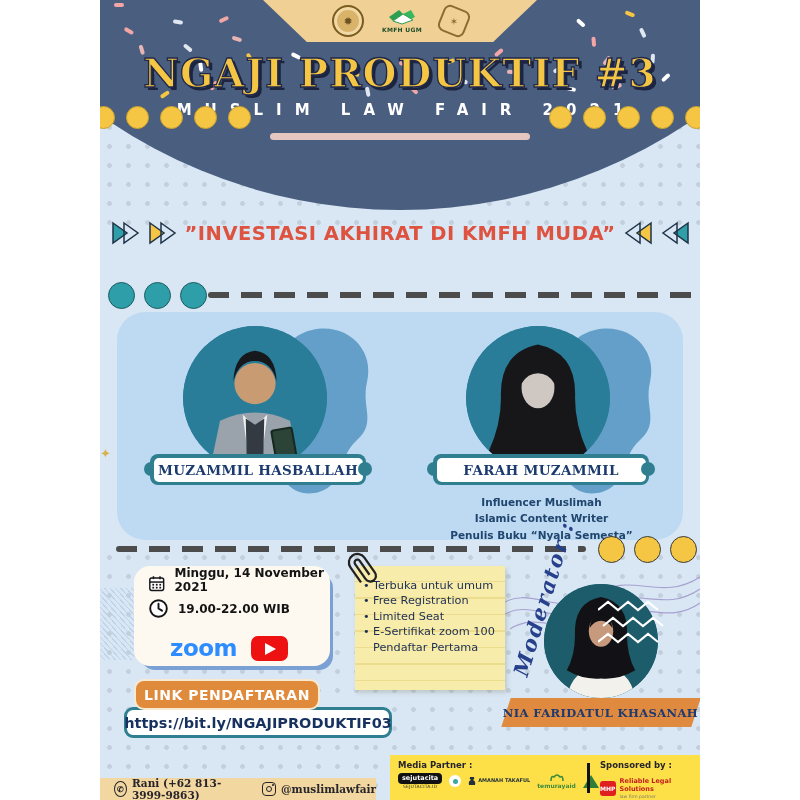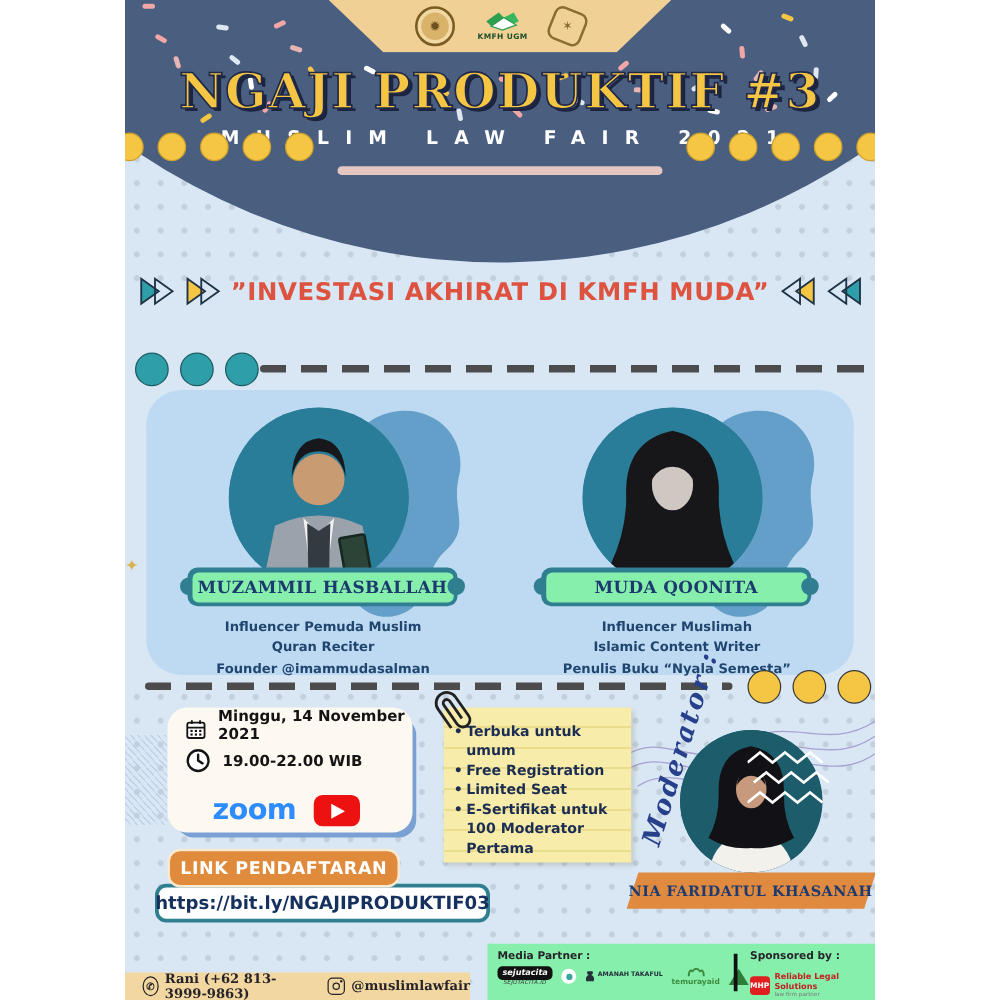--- a/index.html
+++ b/index.html
@@ -56,38 +56,38 @@
 
   
   .speaker-card{position:absolute;top:312px;left:17px;width:566px;height:228px;background:#bedaf2;border-radius:28px;z-index:3;}
   .spk{position:absolute;top:0;width:283px;height:100%;}
   .spk.left{left:0;} .spk.right{left:283px;}
   .blob{position:absolute;top:10px;}
   .photo-circle{position:absolute;top:14px;left:66px;width:144px;height:144px;border-radius:50%;background:#2a7d99;overflow:hidden;}
   .plate{position:absolute;top:142px;left:33px;width:216px;height:31px;background:#2f7f91;border-radius:8px;z-index:4;}
   .plate::before,.plate::after{content:"";position:absolute;top:8px;width:14px;height:14px;border-radius:50%;background:#2f7f91;}
   .plate::before{left:-6px;} .plate::after{right:-6px;}
-  .plate .inner{position:absolute;inset:3.5px;background:#86efac;border-radius:5px;display:flex;align-items:center;justify-content:center;
+  .plate .inner{position:absolute;inset:3.5px;background:#ffffff;border-radius:5px;display:flex;align-items:center;justify-content:center;
     font-family:"DejaVu Serif",serif;font-weight:bold;font-size:13.5px;color:#1d3a6f;letter-spacing:.3px;}
   .spk-desc{position:absolute;top:182px;left:0;width:100%;text-align:center;font-size:10.5px;font-weight:bold;color:#20456e;line-height:1.55;}
 
   
   .date-card{position:absolute;top:566px;left:34px;width:196px;height:100px;background:#fdf9f0;border-radius:16px;
     box-shadow:5px 6px 0 -2px #7ba0d4;z-index:3;padding:0;}
   .dc-row{position:absolute;left:14px;display:flex;align-items:center;gap:9px;font-size:12px;font-weight:bold;color:#141414;}
   .zoom-word{font-size:23px;font-weight:800;color:#2d8cff;letter-spacing:-.5px;line-height:1;}
   .yt-btn{width:37px;height:25px;background:#ee1111;border-radius:7px;position:relative;}
   .yt-btn::after{content:"";position:absolute;left:14px;top:6.5px;border-left:11px solid #ffffff;border-top:6px solid transparent;border-bottom:6px solid transparent;}
   .hatch{position:absolute;background:repeating-linear-gradient(48deg,transparent 0 3px,#b9cfe8 3px 4px);opacity:.85;z-index:2;}
 
   
   .note{position:absolute;top:566px;left:255px;width:150px;height:124px;background:#f8ecab;z-index:3;
     background-image:repeating-linear-gradient(180deg,transparent 0 15px,#ecdc8d 15px 16.5px);
     box-shadow:2px 3px 4px rgba(120,120,90,.25);padding:12px 6px 6px 8px;box-sizing:border-box;}
-  .note-item{font-size:11.3px;font-weight:bold;color:#1c2d52;line-height:1.37;padding-left:10px;position:relative;}
+  .note-item{font-size:11.3px;font-weight:normal;color:#1c2d52;line-height:1.37;padding-left:10px;position:relative;}
   .note-item::before{content:"•";position:absolute;left:0;top:0;}
   .paperclip{position:absolute;top:-20px;left:-10px;z-index:4;}
 
   
   .waves{position:absolute;z-index:2;}
   .mod-label{position:absolute;top:672px;left:408px;z-index:4;font-family:"DejaVu Serif",serif;font-style:italic;font-weight:bold;
     font-size:21px;color:#27408b;transform:rotate(-73deg);transform-origin:left top;letter-spacing:2px;white-space:nowrap;}
   .mod-circle{position:absolute;top:584px;left:444px;width:114px;height:114px;border-radius:50%;background:#1d5c6b;overflow:hidden;z-index:3;}
   .zigzags{position:absolute;top:600px;left:498px;z-index:4;}
   .mod-banner{position:absolute;top:698px;left:406px;width:190px;height:29px;background:#df8a3e;transform:skewX(-18deg);z-index:3;
@@ -103,21 +103,21 @@
 
   
   .footer-left{position:absolute;top:778px;left:0;width:276px;height:22px;background:#f2d7a0;z-index:3;
     display:flex;align-items:center;gap:8px;padding-left:14px;box-sizing:border-box;
     font-family:"DejaVu Serif",serif;font-size:10.5px;font-weight:bold;color:#26242a;}
   .footer-left .grp{display:flex;align-items:center;gap:5px;}
   .phone-ic{width:14px;height:14px;border:1.4px solid #26242a;border-radius:50%;display:flex;align-items:center;justify-content:center;font-size:8px;line-height:1;}
   .ig-ic{width:12px;height:12px;border:1.6px solid #26242a;border-radius:4px;position:relative;}
   .ig-ic::before{content:"";position:absolute;left:2.5px;top:2.5px;width:4.5px;height:4.5px;border:1.4px solid #26242a;border-radius:50%;}
   .ig-ic::after{content:"";position:absolute;right:1px;top:1px;width:1.8px;height:1.8px;border-radius:50%;background:#26242a;}
-  .footer-right{position:absolute;top:755px;left:290px;width:310px;height:45px;background:#86efac;z-index:3;padding:5px 8px;box-sizing:border-box;}
+  .footer-right{position:absolute;top:755px;left:290px;width:310px;height:45px;background:#fde047;z-index:3;padding:5px 8px;box-sizing:border-box;}
   .fr-label{font-size:8.5px;font-weight:bold;color:#26242a;}
   .fr-row{display:flex;align-items:center;gap:7px;margin-top:3px;}
   .chip-sejuta{background:#111111;color:#ffffff;border-radius:4px;font-size:6.5px;font-weight:bold;padding:2px 4px;line-height:1;}
   .chip-sub{font-size:4.5px;color:#333;letter-spacing:.2px;}
   .chip-circle{width:12px;height:12px;border-radius:50%;background:#ffffff;display:flex;align-items:center;justify-content:center;}
   .chip-circle i{width:5px;height:5px;border-radius:50%;background:#3aa6a0;}
   .chip-amanah{font-size:5px;font-weight:bold;color:#23303c;line-height:1.1;display:flex;align-items:center;gap:2px;}
   .chip-temu{display:flex;flex-direction:column;align-items:center;color:#3d8b3d;font-size:6px;font-weight:bold;line-height:1;}
   .chip-mosque{width:0;height:0;border-left:8px solid transparent;border-right:8px solid transparent;border-bottom:13px solid #2f7d3a;position:relative;}
   .fr-divider{position:absolute;left:197px;top:8px;width:2.5px;height:30px;background:#111;}
@@ -256,40 +256,35 @@
           <polygon points="58,86 70,98 82,86 76,132 64,132" fill="#f1f1f1"></polygon>
           <polygon points="61,90 70,96 79,90 78,132 62,132" fill="#343a42"></polygon>
           <circle cx="70" cy="56" r="20" fill="#c99b72"></circle>
           <path d="M49 54 Q50 26 70 24 Q90 26 91 54 Q86 34 70 34 Q54 34 49 54 Z" fill="#16181c"></path>
           <rect x="88" y="100" width="20" height="28" rx="2" fill="#2c4437" stroke="#16281f" stroke-width="2" transform="rotate(-10 98 114)"></rect>
         </svg>
       </div>
       <div class="plate">
         <div class="inner">MUZAMMIL HASBALLAH</div>
       </div>
-      <div class="spk-desc">
-        <div>Influencer Pemuda Muslim</div>
-        <div>Quran Reciter</div>
-        <div>Founder @imammudasalman</div>
-      </div>
     </div>
     <div class="spk right">
       <svg class="blob" style="left:140px;" width="130" height="180" viewBox="0 0 130 180">
         <path d="M55 8 C90 0 118 28 110 60 C104 86 120 100 100 118 C80 136 88 162 62 170 C38 177 18 158 22 132 C26 110 6 94 12 66 C18 40 28 14 55 8 Z" fill="#639fc8"></path>
       </svg>
       <div class="photo-circle">
         <svg width="144" height="144" viewBox="0 0 140 140">
           <circle cx="70" cy="70" r="70" fill="#2a7d99"></circle>
           <path d="M70 18 Q108 26 106 70 Q106 96 118 122 L120 140 L20 140 L22 122 Q34 96 34 70 Q32 26 70 18 Z" fill="#17171a"></path>
           <ellipse cx="70" cy="60" rx="16" ry="20" fill="#cfc8c2"></ellipse>
           <path d="M54 56 Q56 38 70 37 Q84 38 86 56 Q80 46 70 46 Q60 46 54 56 Z" fill="#17171a"></path>
         </svg>
       </div>
       <div class="plate">
-        <div class="inner">MUDA QOONITA</div>
+        <div class="inner">FARAH MUZAMMIL</div>
       </div>
       <div class="spk-desc">
         <div>Influencer Muslimah</div>
         <div>Islamic Content Writer</div>
         <div>Penulis Buku “Nyala Semesta”</div>
       </div>
     </div>
   </div>
 
   <div class="sparkle" style="top:446px;left:0px;">✦</div>
@@ -334,21 +329,21 @@
     </div>
   </div>
 
   <div class="note">
     <svg class="paperclip" width="34" height="46" viewBox="0 0 24 24">
       <path d="M21.44 11.05l-9.19 9.19a6 6 0 0 1-8.49-8.49l9.19-9.19a4 4 0 0 1 5.66 5.66l-9.2 9.19a2 2 0 0 1-2.83-2.83l8.49-8.48" fill="none" stroke="#222222" stroke-width="1.6" transform="rotate(100 12 12)"></path>
     </svg>
     <div class="note-item">Terbuka untuk umum</div>
     <div class="note-item">Free Registration</div>
     <div class="note-item">Limited Seat</div>
-    <div class="note-item">E-Sertifikat untuk 100 Moderator Pertama</div>
+    <div class="note-item">E-Sertifikat zoom 100 Pendaftar Pertama</div>
   </div>
 
   <svg class="waves" style="top:565px;left:400px;" width="200" height="80" viewBox="0 0 200 80">
     <g fill="none" stroke="#9a90c8" stroke-width="1.1" opacity="0.8">
       <path d="M0 40 C30 18 60 55 95 30 S160 38 200 12"></path>
       <path d="M0 52 C30 30 62 66 98 42 S162 50 200 24"></path>
       <path d="M10 64 C40 44 70 76 104 54 S166 62 200 38"></path>
     </g>
   </svg>
 
@@ -389,21 +384,21 @@
     </span>
     <span class="grp">
       <span class="ig-ic"></span>
       <span>@muslimlawfair</span>
     </span>
   </div>
 
   <div class="footer-right">
     <div class="fr-label">Media Partner :</div>
     <div class="fr-row">
-      <span style="display:flex;flex-direction:column;align-items:center;font-style:italic;">
+      <span style="display:flex;flex-direction:column;align-items:center;">
         <span class="chip-sejuta">sejutacita</span>
         <span class="chip-sub">SEJUTACITA.ID</span>
       </span>
       <span class="chip-circle">
           <i></i>
         </span>
       <span class="chip-amanah">
         <svg width="8" height="10" viewBox="0 0 8 10">
             <path d="M1 9 Q0 5 3 4 Q1 3 2 1 L6 1 Q7 3 5 4 Q8 5 7 9 Z" fill="#23303c"></path>
           </svg>

